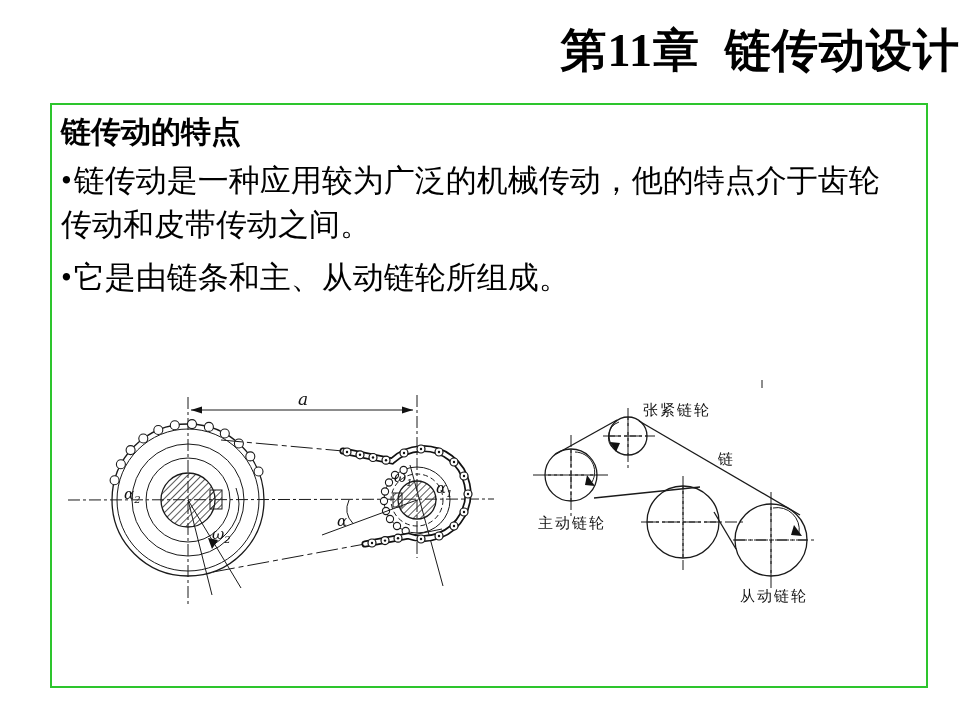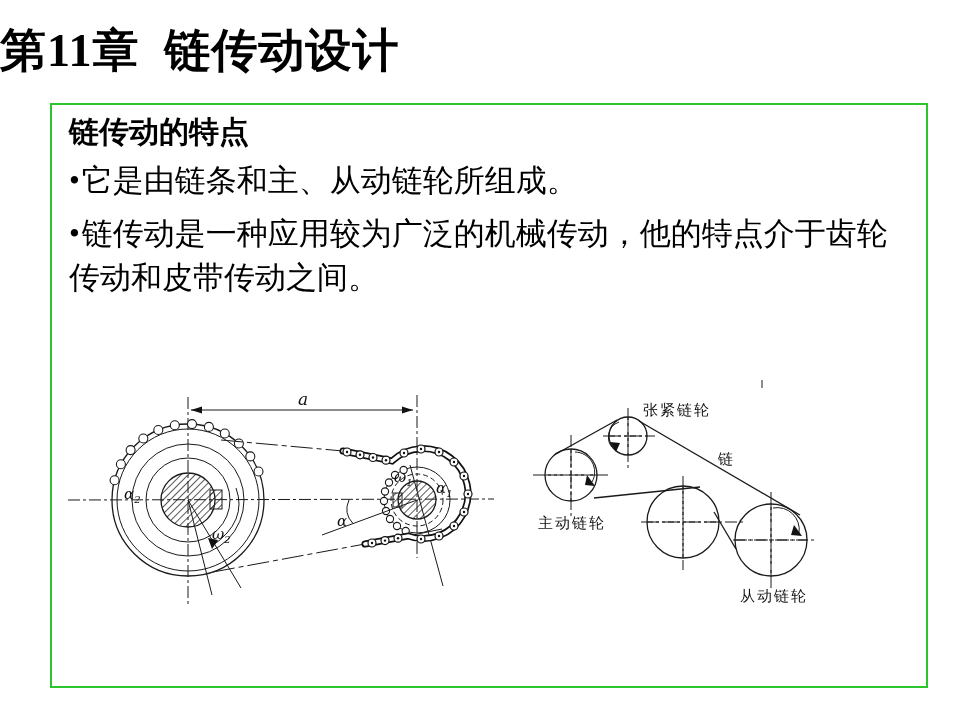--- a/index.html
+++ b/index.html
@@ -1,28 +1,28 @@
 <!DOCTYPE html>
 <html><head>
 <meta charset="utf-8">
 <style>
   html,body{margin:0;padding:0;}
   body{
     width:960px;height:720px;background:#ffffff;position:relative;overflow:hidden;
     font-family:"Liberation Serif","DejaVu Serif",serif;color:#000;
   }
   .slide-title{
-    position:absolute;left:0;top:20px;width:960px;text-align:left;
+    position:absolute;left:0;top:20px;width:960px;text-align:right;
     font-size:46px;font-weight:bold;letter-spacing:1px;white-space:pre;
   }
   .content-box{
     position:absolute;left:50px;top:103px;width:874px;height:581px;
     border:2px solid #2dc52d;background:#fff;
   }
-  .content-inner{padding:4px 6px 0 17px;}
+  .content-inner{padding:4px 6px 0 9px;}
   .content-heading{font-size:30px;font-weight:bold;margin:3px 0 6px 0;}
   .bullet-para{
     font-size:31px;line-height:44px;margin:2px 0 9px 0;width:842px;
     word-break:break-all;
   }
   .bullet-marker{display:inline;margin-right:2px;}
   .diagram{position:absolute;}
   #left-diagram{left:60px;top:383px;}
   #right-diagram{left:515px;top:372px;}
   .ln{stroke:#1a1a1a;fill:none;stroke-width:1.3;}
@@ -41,22 +41,22 @@
   .dim-label{font-style:italic;font-size:17px;fill:#111;font-family:"DejaVu Serif",serif;}
 </style>
 </head>
 <body>
 
 <div class="slide-title">第11章  链传动设计</div>
 
 <div class="content-box">
   <div class="content-inner">
     <div class="content-heading">链传动的特点</div>
+    <p class="bullet-para"><span class="bullet-marker">•</span><span>链传动是一种应用较为广泛的机械传动，他的特点介于齿轮传动和皮带传动之间。</span></p>
     <p class="bullet-para"><span class="bullet-marker">•</span><span>它是由链条和主、从动链轮所组成。</span></p>
-    <p class="bullet-para"><span class="bullet-marker">•</span><span>链传动是一种应用较为广泛的机械传动，他的特点介于齿轮传动和皮带传动之间。</span></p>
   </div>
 </div>
 
 <svg id="left-diagram" class="diagram" width="450" height="250" viewBox="0 0 450 250">
   <defs>
     <pattern id="hatch" width="5" height="5" patternUnits="userSpaceOnUse" patternTransform="rotate(45)">
       <line x1="0" y1="0" x2="0" y2="5" stroke="#222" stroke-width="1.5"></line>
     </pattern>
   </defs>
 

